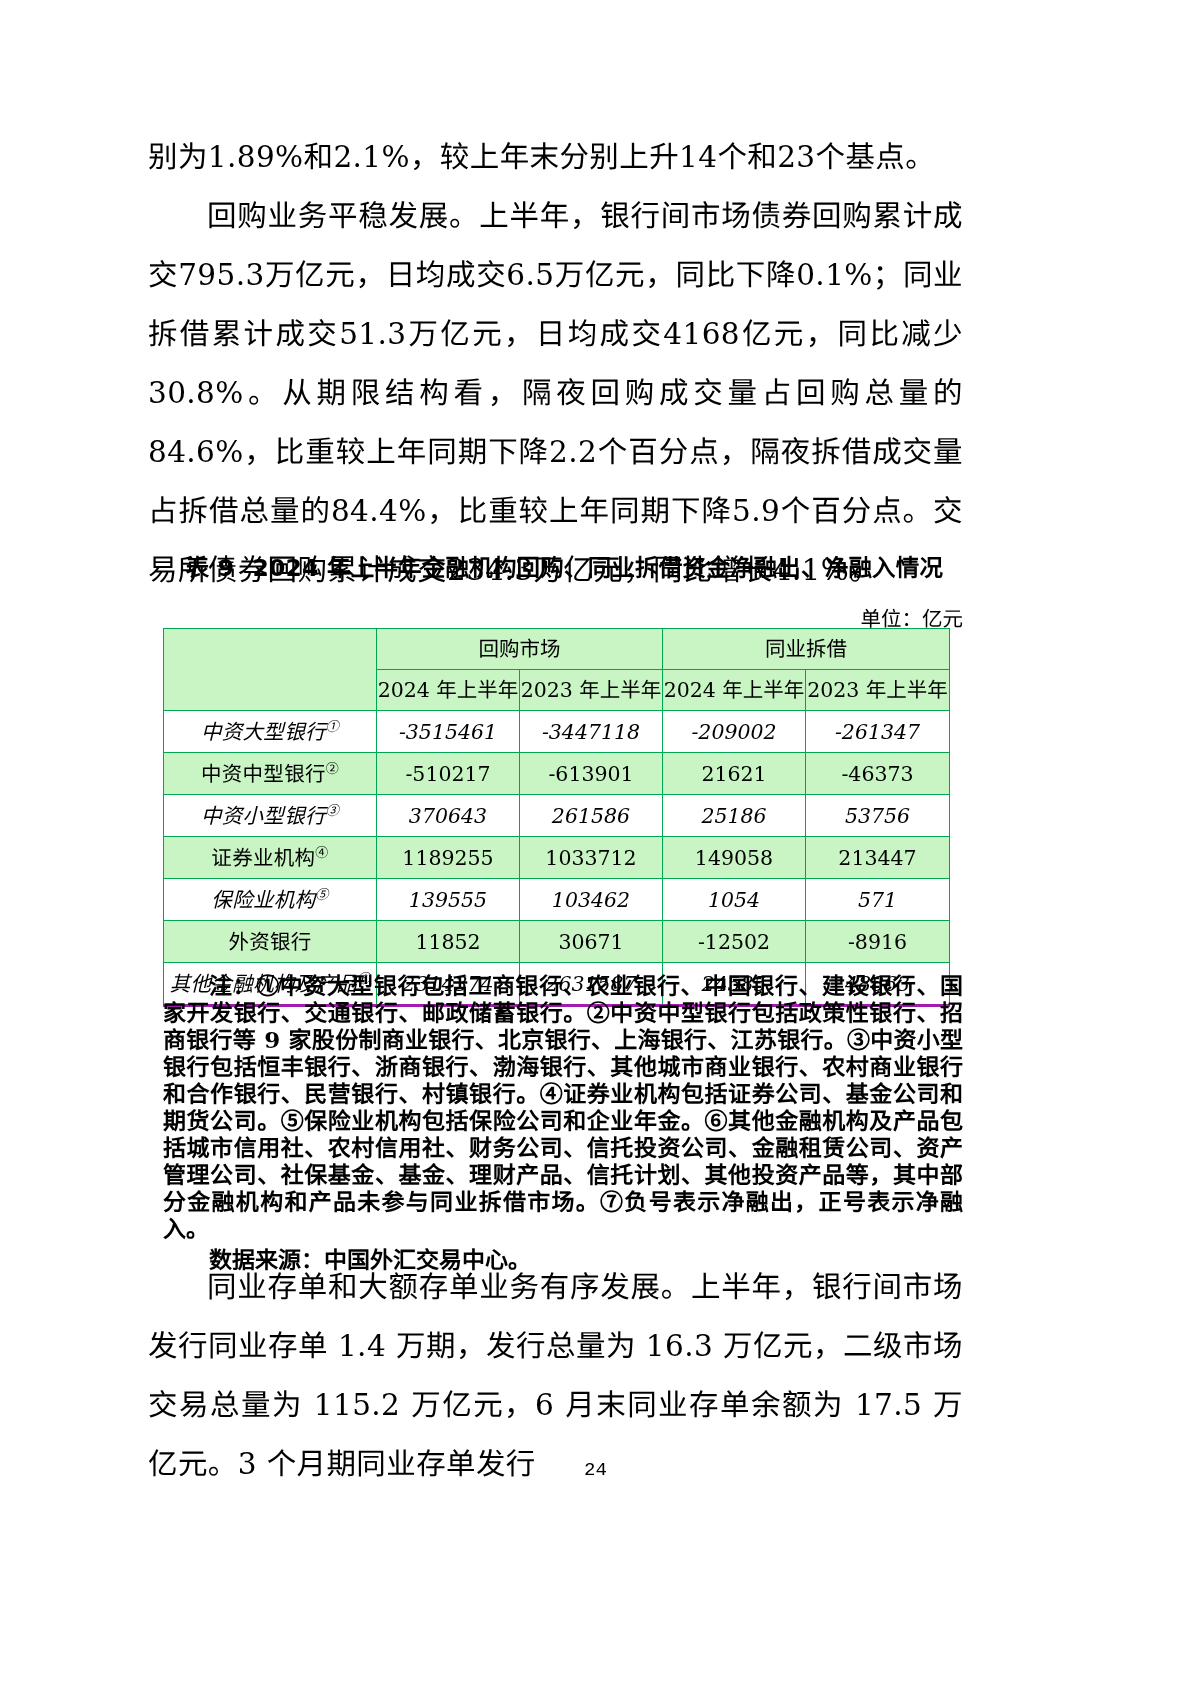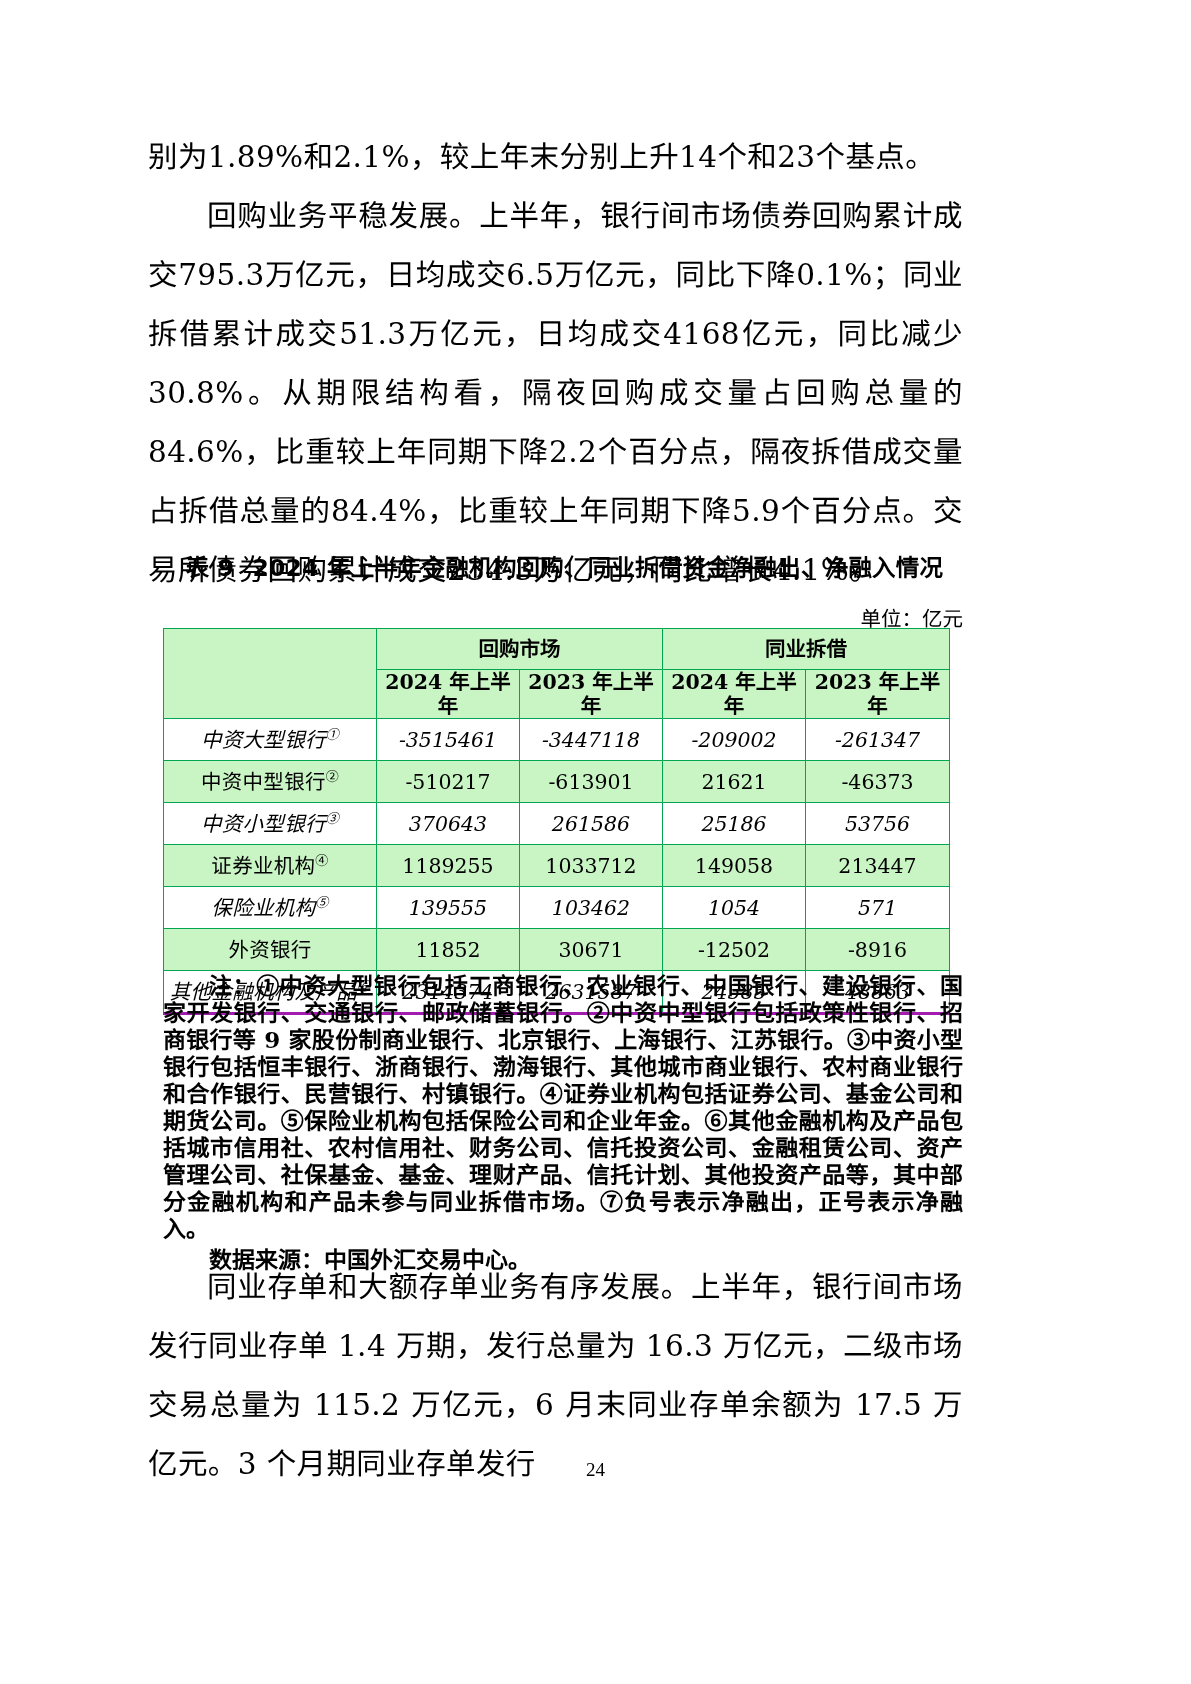--- a/index.html
+++ b/index.html
@@ -85,21 +85,21 @@
   table.fin td, table.fin th {
     border: 1px solid #00a651;
     text-align: center;
     vertical-align: middle;
     font-size: 20.5px;
     font-weight: 400;
     padding: 0;
     height: 41px;
     line-height: 24px;
   }
-  table.fin .hdr { background: #c9f4c4; height: 40px; font-weight: bold; }
+  table.fin .hdr { background: #c9f4c4; height: 40px; }
   table.fin .hdr.blank { background: #c9f4c4; }
   table.fin tr.shade td { background: #c9f4c4; }
   table.fin tr.plain td { background: #ffffff; font-style: italic; }
   table.fin tr.bottom-rule td { border-bottom: 3px solid #a21caf; margin-left: 46px; }
 
   .rowlabel {
     font-size: 20.5px;
     letter-spacing: 0.3px;
   }
   .sup {
@@ -143,21 +143,21 @@
   }
 
   
   .page-number {
     position: absolute;
     left: 0;
     top: 1459px;
     width: 1191px;
     text-align: center;
     font-size: 19px;
-    font-family: Liberation Serif, serif;
+    font-family: Liberation Mono, monospace;
   }
 </style>
 </head>
 <body>
 
 <div class="page">
 
   <div class="body-block">
     <p class="para">别为1.89%和2.1%，较上年末分别上升14个和23个基点。</p>
     <p class="para indent">回购业务平稳发展。上半年，银行间市场债券回购累计成交795.3万亿元，日均成交6.5万亿元，同比下降0.1%；同业拆借累计成交51.3万亿元，日均成交4168亿元，同比减少30.8%。从期限结构看，隔夜回购成交量占回购总量的84.6%，比重较上年同期下降2.2个百分点，隔夜拆借成交量占拆借总量的84.4%，比重较上年同期下降5.9个百分点。交易所债券回购累计成交234.3万亿元，同比增长4.1%。</p>

